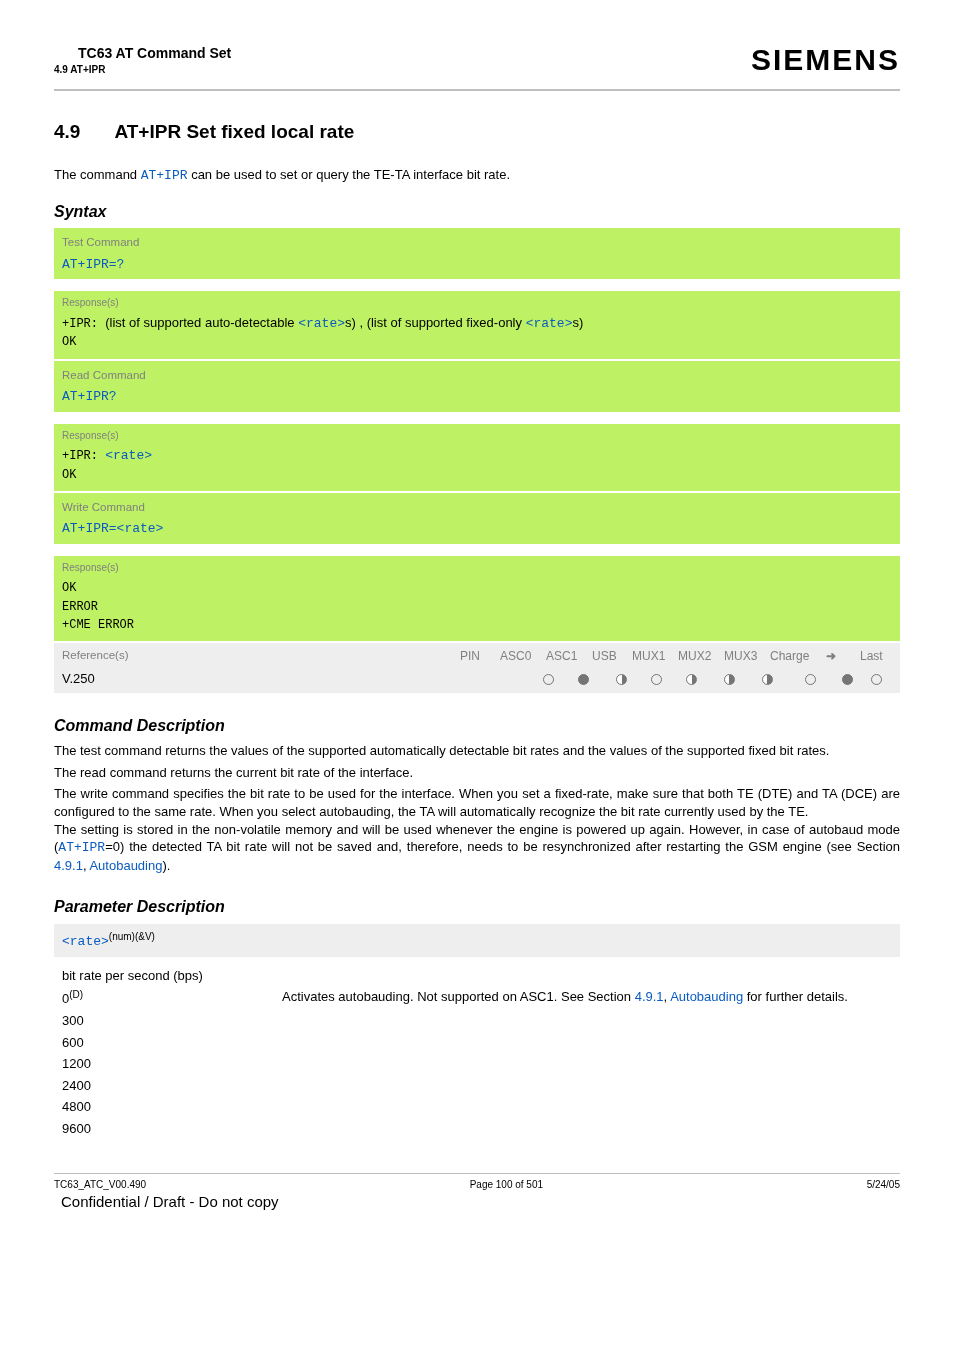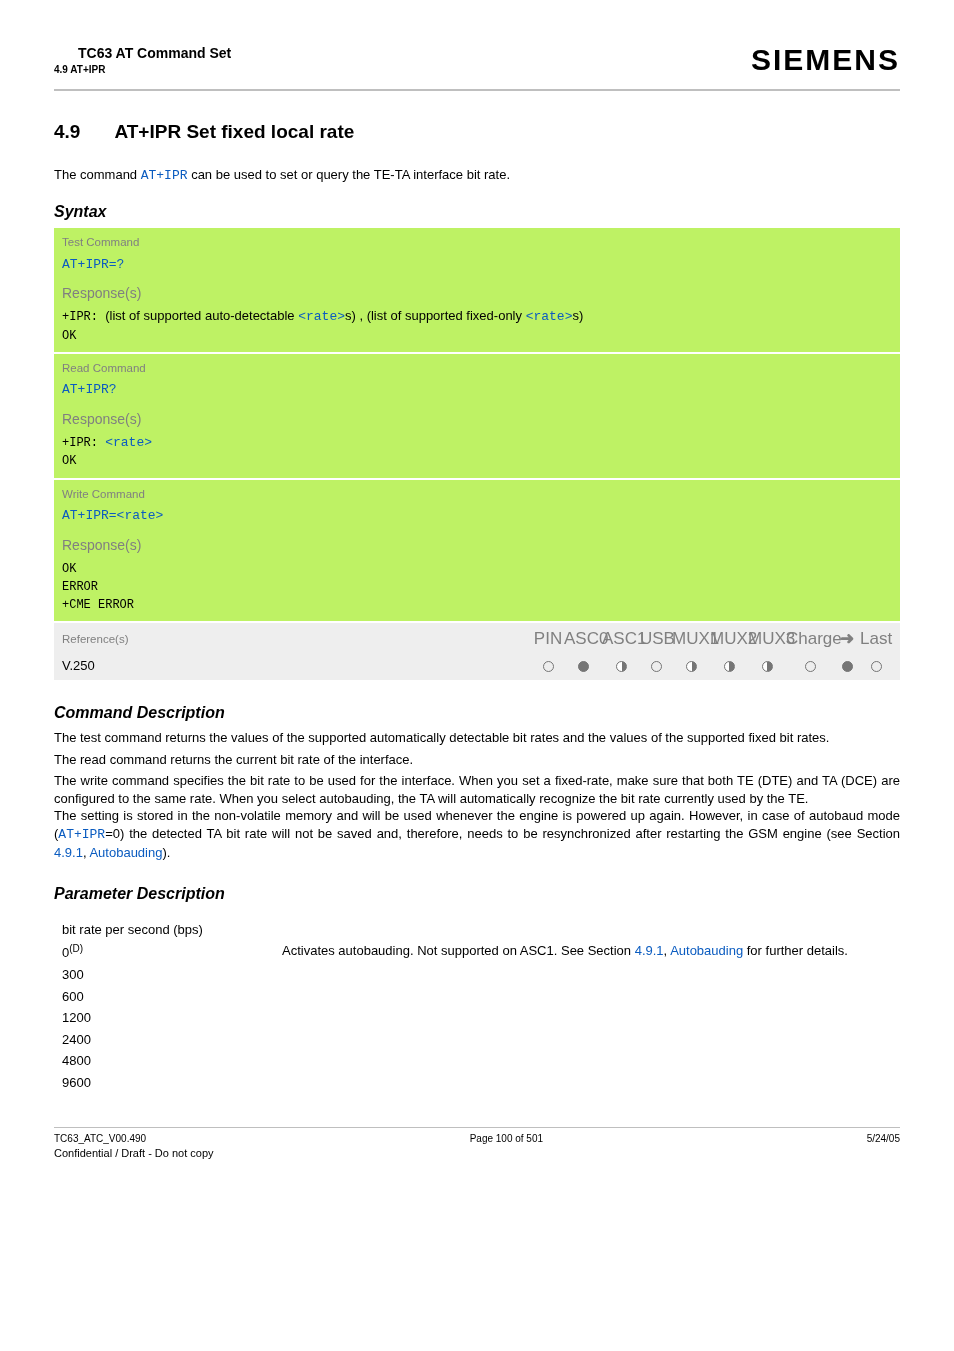--- a/index.html
+++ b/index.html
@@ -21,27 +21,27 @@
   h1.section-title { font-size: 19px; font-weight: bold; margin-bottom: 22px; }
   h1.section-title .num { display:inline-block; margin-right: 34px; }
   p.lead { margin-bottom: 16px; font-size: 13px; }
   .mono { font-family: "Courier New", monospace; }
   .link { color: #0b5cc0; font-family: "Courier New", monospace; }
   .link-plain { color:#0b5cc0; }
   h3.subhead { font-style: italic; font-weight: bold; font-size: 16px; margin: 6px 0 6px 0; }
   .box { background: #bef264; border: 0; padding: 6px 8px; margin:0; font-size:12.5px; }
   .box.label { color:#808080; font-size:11.5px; padding-top:7px; padding-bottom:3px; }
   .box.cmdline { font-family:"Courier New",monospace; color:#0b5cc0; padding-top:2px; padding-bottom:6px; font-size:13px; }
-  .box.sublabel { color:#808080; font-size:14px; padding-top:5px; padding-bottom:2px; }
+  .box.sublabel { color:#808080; font-size:10px; padding-top:5px; padding-bottom:2px;margin-top:12px; }
   .box.resp { padding-top:2px; padding-bottom:8px; font-size:13px; }
   .box.resp .mono { font-size:12px; }
   .box + .divider { height:2px; background:#fff; }
   .icon-row { background:#eeeeee; padding:5px 8px 5px 8px; font-size:11px; }
-  .ref-grid { display:grid; grid-template-columns: 1fr 32px 38px 38px 32px 38px 38px 38px 48px 26px 32px; align-items:center; column-gap:0; }
-  .ref-grid .hcol { text-align:center; color:#808080; font-size:17px; }
+  .ref-grid { display:grid; grid-template-columns: 1fr 32px 38px 38px 32px 38px 38px 38px 48px 26px 32px; align-items:center; column-gap:8px; }
+  .ref-grid .hcol { color:#808080; font-size:12px; }
   .ref-grid .refname { color:#808080; font-size:11.5px; }
   .ref-row2 { margin-top:6px; }
   .ref-grid2 { display:grid; grid-template-columns: 1fr 32px 38px 38px 32px 38px 38px 38px 48px 26px 32px; align-items:center; }
   .ref-grid2 > div { text-align:center; }
   .ref-grid2 .lbl { text-align:left; font-size:13px; }
   .circ { width:11px; height:11px; border-radius:50%; display:inline-block; vertical-align:middle; }
   .c-empty { border:1.4px solid #757575; background:transparent; }
   .c-full { background:#757575; border:1.4px solid #757575; }
   .c-half { border:1.4px solid #757575; background: linear-gradient(90deg,#fff 0%,#fff 50%,#757575 50%,#757575 100%); }
   .arrow { color:#757575; font-size:13px; font-weight:bold; }
@@ -148,20 +148,23 @@
   <p class="body-text">The read command returns the current bit rate of the interface.</p>
   <p class="body-text">The write command specifies the bit rate to be used for the interface. When you set a fixed-rate, make sure that both TE (DTE) and TA (DCE) are configured to the same rate. When you select autobauding, the TA will automatically recognize the bit rate currently used by the TE.</p>
   <p class="body-text" style="margin-top:0;">
     <span>The setting is stored in the non-volatile memory and will be used whenever the engine is powered up again. However, in case of autobaud mode (</span><span class="link">AT+IPR</span><span>=0) the detected TA bit rate will not be saved and, therefore, needs to be resynchronized after restarting the GSM engine (see Section </span><span class="link-plain">4.9.1</span><span>, </span><span class="link-plain">Autobauding</span><span>).</span>
   </p>
 
   <div class="section-gap"></div>
 
   <h3 class="subhead">Parameter Description</h3>
 
+  <div class="param-box">
+    <span>&lt;rate&gt;</span><span class="sup">(num)(&amp;V)</span>
+  </div>
 
   <div class="param-table">
     <div class="param-row">
       <div class="param-col1">bit rate per second (bps)</div>
       <div class="param-col2"></div>
     </div>
     <div class="param-row">
       <div class="param-col1"><span>0</span><span class="sup2">(D)</span></div>
       <div class="param-col2">
         <span>Activates autobauding. Not supported on ASC1. See Section </span><span class="link-plain">4.9.1</span><span>, </span><span class="link-plain">Autobauding</span><span> for further details.</span>
@@ -192,15 +195,15 @@
         <div class="param-col2"></div>
       </div>
   </div>
 
   <div class="footer-rule"></div>
   <div class="footer-row">
     <div>TC63_ATC_V00.490</div>
     <div>Page 100 of 501</div>
     <div>5/24/05</div>
   </div>
-  <div style="font-size:11px;">Confidential / Draft - Do not copy</div>
+  <div style="font-size:15px;margin-left:7px;">Confidential / Draft - Do not copy</div>
 
 </div>
 
 </body></html>

